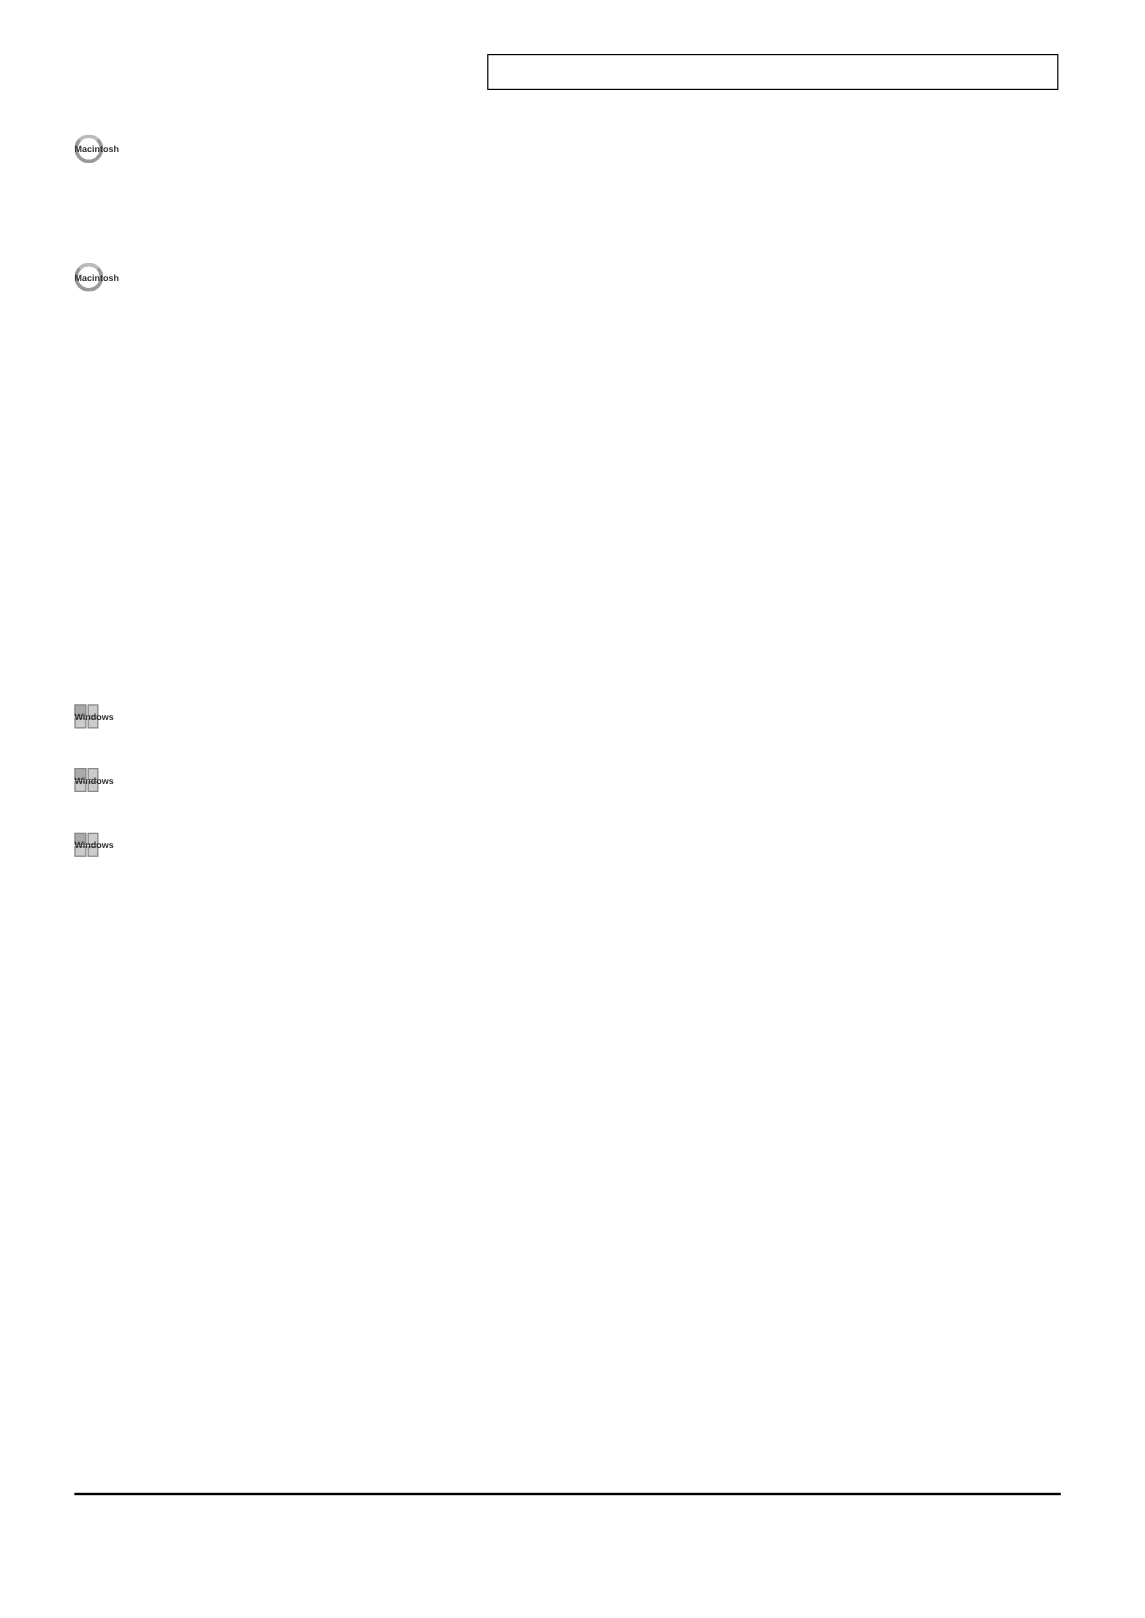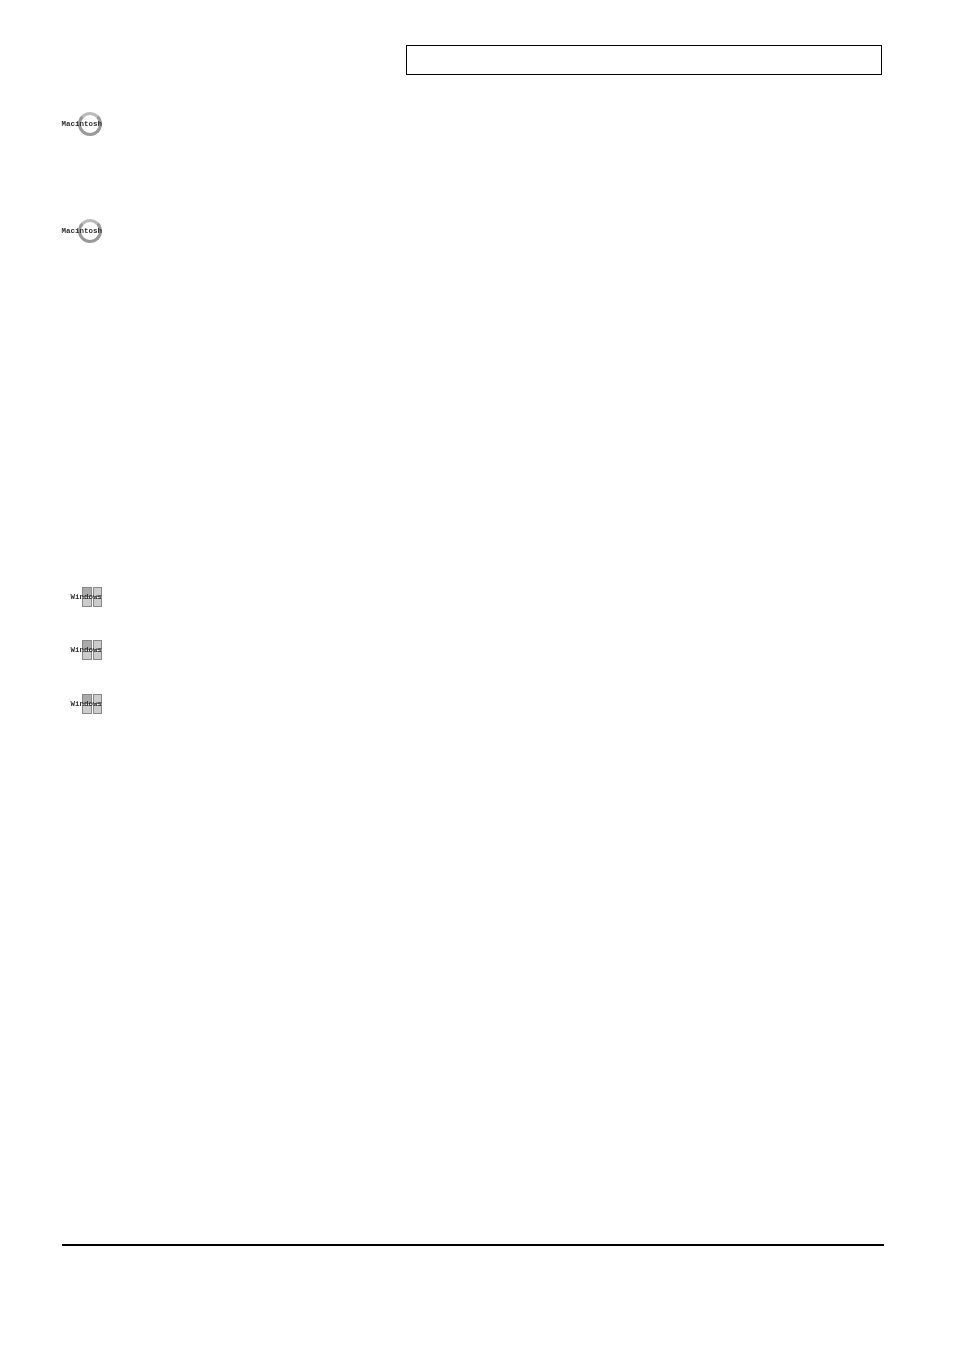--- a/index.html
+++ b/index.html
@@ -20,27 +20,26 @@
       left: 406px;
       width: 476px;
       height: 30px;
       border: 1px solid #000000;
       background: transparent;
     }
     .os-badge {
       position: absolute;
       display: flex;
       align-items: center;
-      justify-content: flex-end;
+      justify-content: flex-start;
       font-size: 8px;
       font-weight: bold;
       color: #333333;
       width: 40px;
       height: 28px;
-      font-family: Liberation Mono, monospace;
     }
     .mac-badge .badge-icon {
       position: absolute;
       width: 24px;
       height: 24px;
       border: 3px solid #999999;
       border-top-color: #bbbbbb;
       border-radius: 50%;
       z-index: 0;
     }

